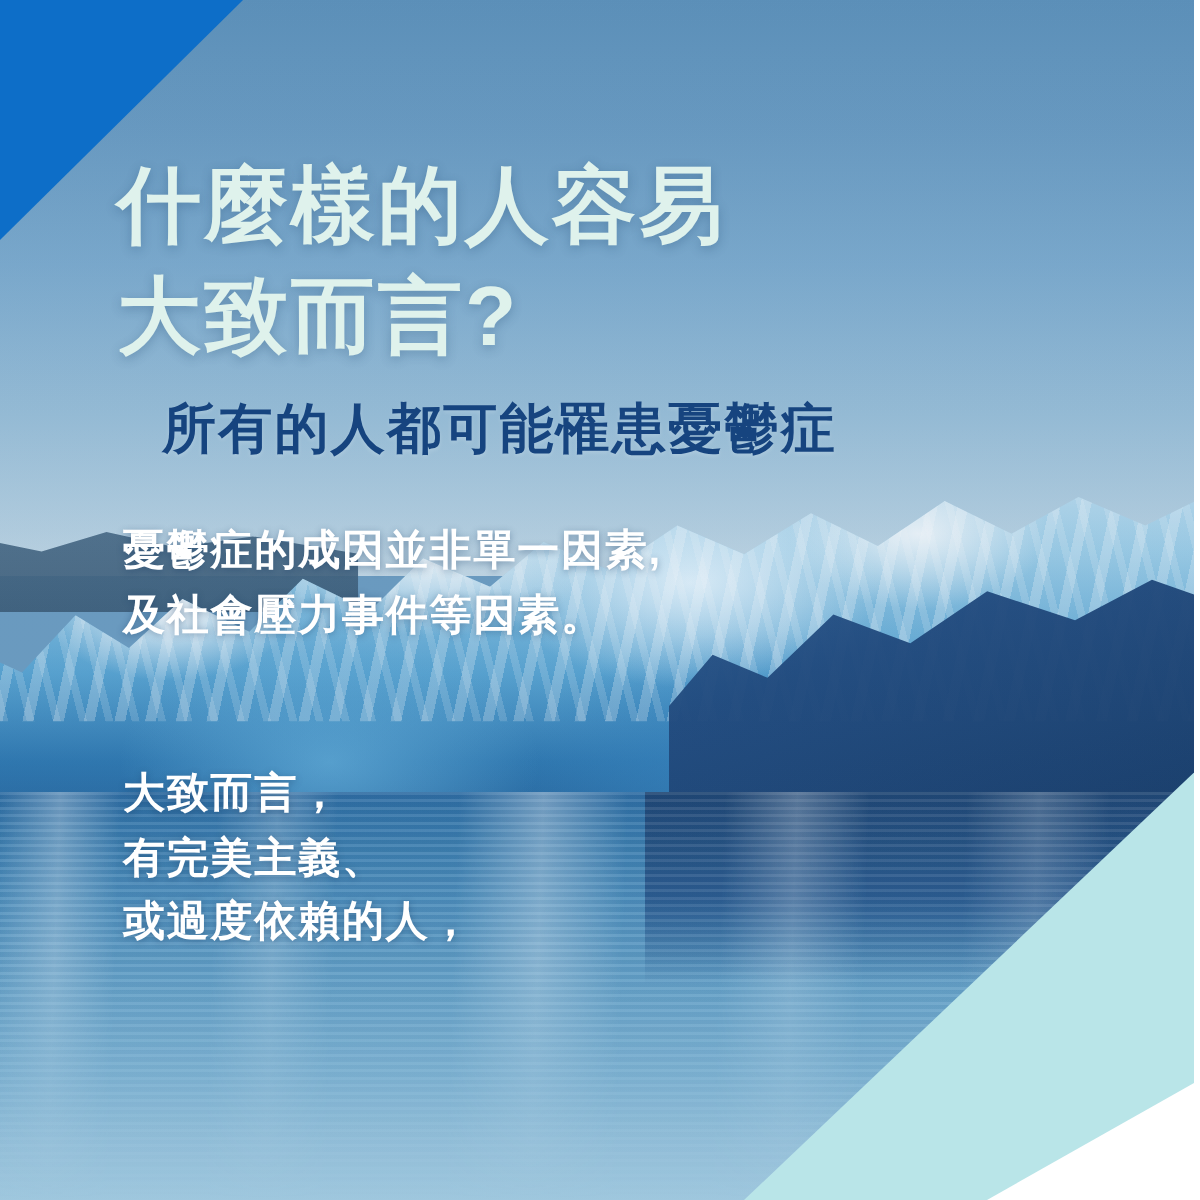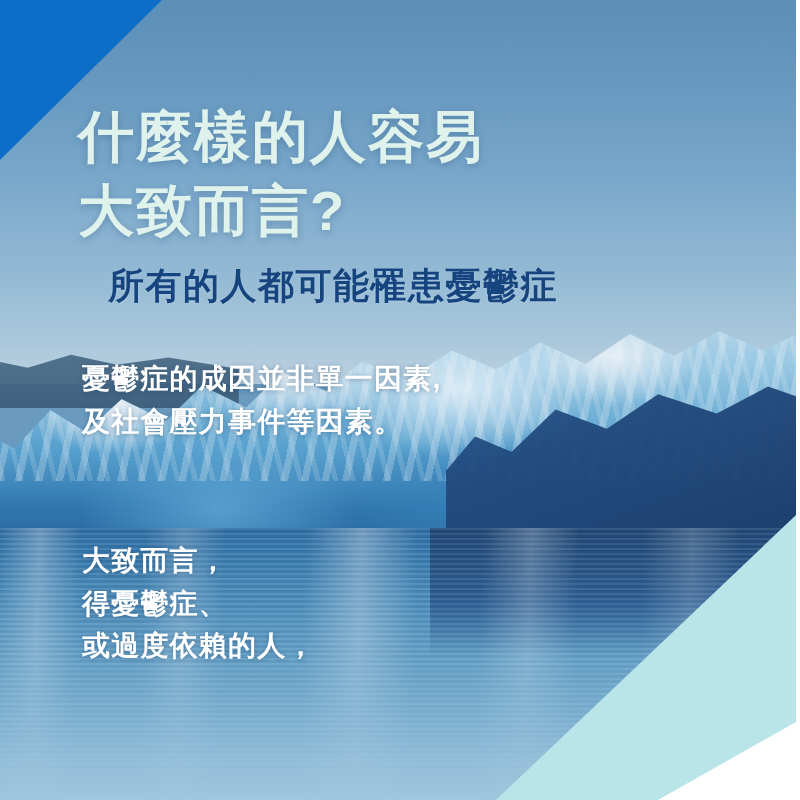--- a/index.html
+++ b/index.html
@@ -233,22 +233,22 @@
   .body-block {
     position: absolute;
     left: 82px;
     color: #ffffff;
     font-size: 28px;
     font-weight: 700;
     line-height: 1.52;
     letter-spacing: 1.2px;
     text-shadow: 0 1px 5px rgba(25,60,100,.42);
   }
-  .body-block.p1 { top: 358px; }
-  .body-block.p2 { top: 540px; }
+  .body-block.p1 { top: 346px; }
+  .body-block.p2 { top: 508px; }
   .body-block .ln { display: block; white-space: nowrap; }
 </style>
 </head>
 <body>
 
 <div class="poster">
 
   <div class="photo">
     <div class="sky"></div>
     <div class="headland"></div>
@@ -275,18 +275,18 @@
 
     <div class="subhead">所有的人都可能罹患憂鬱症</div>
 
     <div class="body-block p1">
       <span class="ln">憂鬱症的成因並非單一因素,</span>
       <span class="ln">及社會壓力事件等因素。</span>
     </div>
 
     <div class="body-block p2">
       <span class="ln">大致而言，</span>
-      <span class="ln">得憂鬱症、</span>
+      <span class="ln">有完美主義、</span>
       <span class="ln">或過度依賴的人，</span>
     </div>
 
   </div>
 </div>
 
 </body></html>

